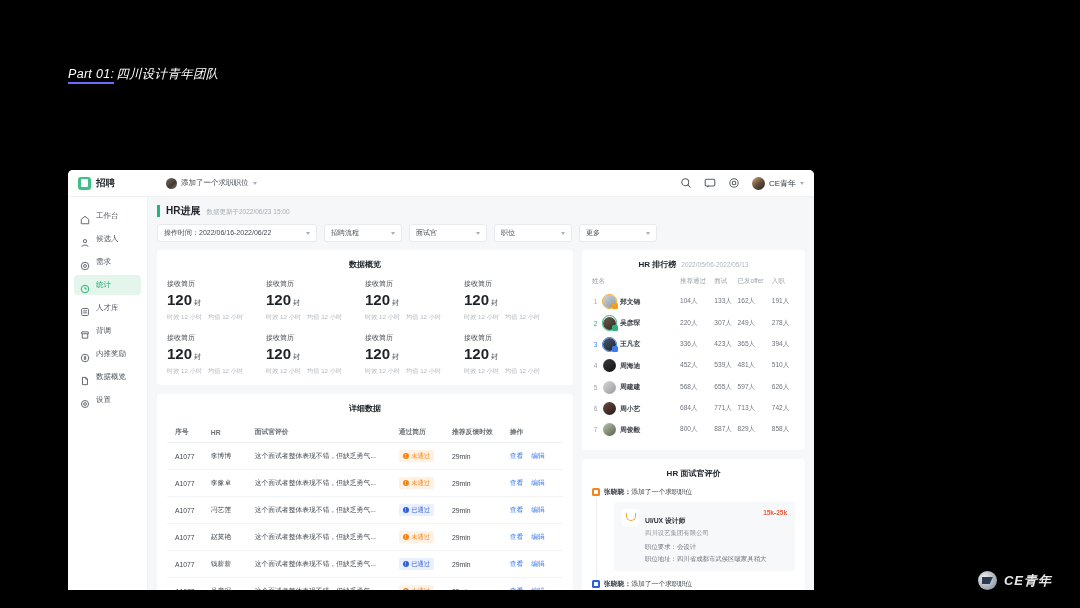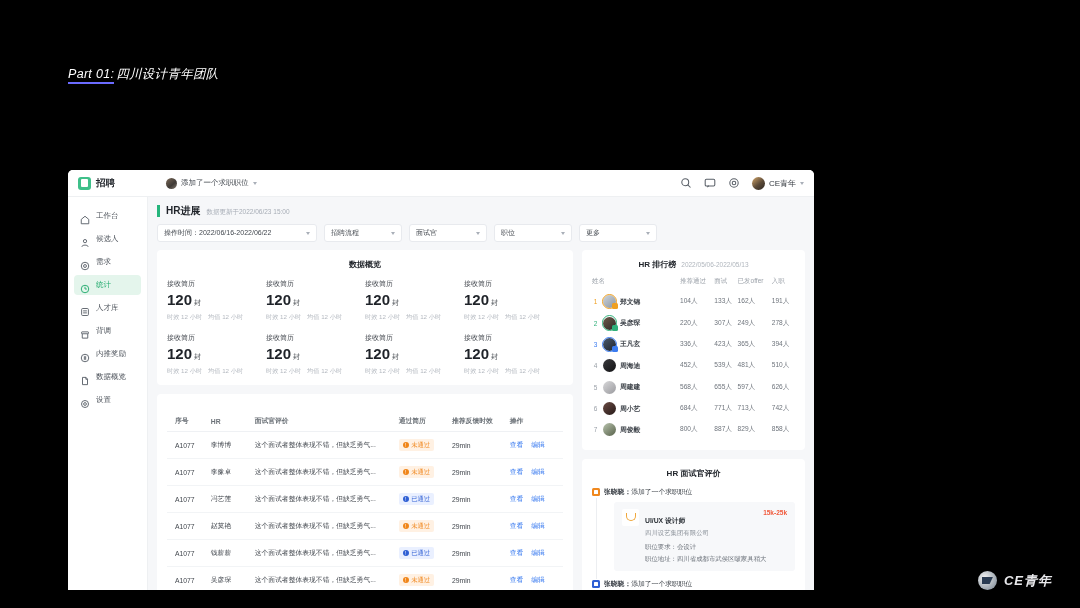--- a/index.html
+++ b/index.html
@@ -465,20 +465,21 @@
                 </div>
                 <div>
                   <div class="stat-lbl">接收简历</div>
                   <div class="stat-val"><span>120</span><span class="unit">封</span></div>
                   <div class="stat-sub"><span>时效 12 小时</span><span>均值 12 小时</span></div>
                 </div>
               </div>
             </section>
 
             <section class="card mt10">
+              <div class="card-title">详细数据</div>
               <table class="tbl">
                 <thead>
                   <tr>
                     <th class="c-id">序号</th>
                     <th class="c-hr">HR</th>
                     <th class="c-cm">面试官评价</th>
                     <th class="c-st">通过简历</th>
                     <th class="c-tm">推荐反馈时效</th>
                     <th class="c-op">操作</th>
                   </tr>

